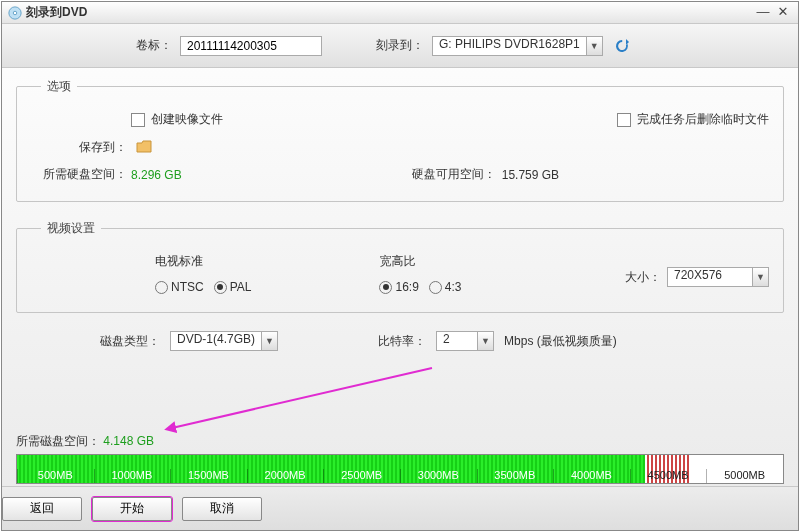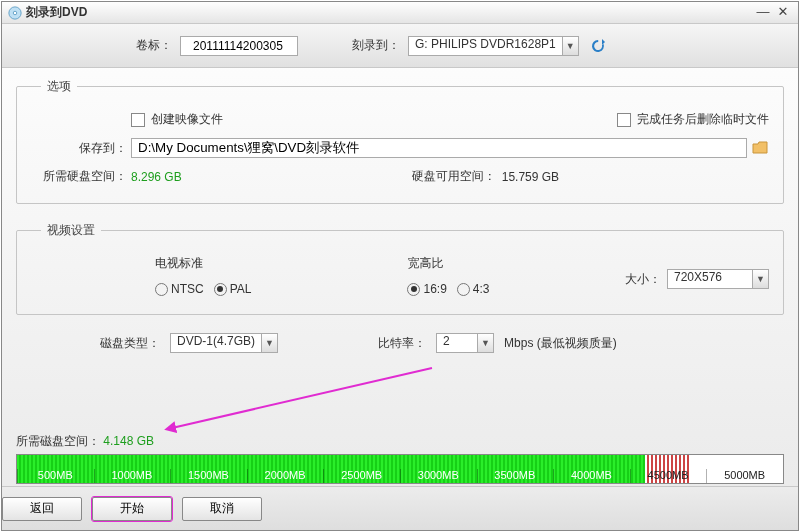--- a/index.html
+++ b/index.html
@@ -3,21 +3,21 @@
 <meta charset="utf-8">
 <style>
   * { box-sizing: border-box; margin: 0; padding: 0; }
   body { font-family: "Microsoft YaHei", Arial, sans-serif; font-size: 12px; background: #fff; color: #333; width: 800px; height: 532px; overflow: hidden; position: relative; }
   .window { width: 798px; height: 530px; margin: 1px; border: 1px solid #888; background: linear-gradient(#fff, #e9e9e9); position: relative; }
   .titlebar { height: 22px; background: linear-gradient(#fefefe,#e5e5e5); border-bottom: 1px solid #c8c8c8; display:flex; align-items:center; padding:0 6px; position:relative;}
   .titlebar .title { font-weight: bold; font-size: 12px; flex:1; }
   .titlebar .wbtn { width:18px; height:14px; text-align:center; line-height:12px; cursor:pointer; margin-left:2px; font-size:13px; color:#444;}
   .toprow { height: 44px; background: linear-gradient(#f6f6f6,#e0e0e0); border-bottom:1px solid #c8c8c8; display:flex; align-items:center; padding:0 10px; gap:8px;}
   .toprow .lbl { width:50px; text-align:right; color:#333; margin-left:110px;}
-  .toprow input[type=text] { height:20px; border:1px solid #aaa; padding:0 12px; font-size:12px; width:118px; background:#fff;}
+  .toprow input[type=text] { height:20px; border:1px solid #aaa; padding:0 6px; font-size:12px; width:142px; background:#fff;}
   .toprow .lbl2 { width:60px; text-align:right; color:#333; margin-left:34px;}
   .dropdown { display:inline-flex; align-items:flex-start; border:1px solid #aaa; background:#fff; height:20px; }
   .dropdown .val { padding:0 6px 0 6px; min-width:120px; font-size:12px; }
   .dropdown .arrow { border-left:1px solid #aaa; width:16px; text-align:center; font-size:9px; color:#555; cursor:pointer; line-height:18px; background:linear-gradient(#fff,#ddd);}
   .icon-refresh { width:22px; height:22px; display:inline-flex; align-items:center; justify-content:center;}
   .icon-refresh svg { width:16px; height:16px; }
   .body-area { padding: 10px 14px 0 14px; position:relative; height: calc(100% - 66px - 52px); }
   fieldset { border:1px solid #c5c5c5; border-radius:2px; margin-bottom:18px; padding:16px 14px 18px 14px; position:relative;}
   legend { padding:0 6px; font-size:12px; color:#444; margin-left:10px;}
   .row { display:flex; align-items:center; margin-bottom:10px; }
@@ -26,21 +26,21 @@
   .save-input { flex:1; height:20px; border:1px solid #aaa; padding:0 6px; background:#fff; }
   .folder-icon { width:18px; height:18px; margin-left:4px; cursor:pointer; display:inline-flex; align-items:center; justify-content:center;}
   .folder-icon svg { width:16px; height:14px; }
   .green { color:#1e9e1e; }
   .radio-group { display:flex; gap:10px; align-items:center; margin-top:6px;}
   .radio-btn { display:flex; align-items:center; cursor:pointer; gap:3px;}
   .radio-circle { width:13px; height:13px; border:1px solid #777; border-radius:50%; display:inline-flex; align-items:center; justify-content:center;}
   .radio-circle.checked::after { content:""; width:6px; height:6px; background:#333; border-radius:50%;}
   .video-block { display:flex; flex-direction:column; padding:0 24px; }
   .video-label { font-size:12px; color:#333; margin-bottom:4px;}
-  .video-row { display:flex; gap:108px; align-items:flex-start;}
+  .video-row { display:flex; gap:80px; align-items:flex-start;}
   .size-block { display:flex; align-items:center; gap:6px; margin-left:auto;}
   .bottom-row { display:flex; align-items:center; gap:10px; padding:0 6px;}
   .bottom-row .lbla { margin-left:78px; }
   .small-dd .val { min-width:84px;}
   .bitrate-dd .val { min-width:40px;}
   .disc-space { position:absolute; left:14px; right:14px; bottom:46px; }
   .disc-label { font-size:12px; margin-bottom:4px;}
   .disc-bar-wrap { border:1px solid #888; height:30px; position:relative; background:#fff;}
   .disc-fill { position:absolute; left:0; top:0; bottom:0; width:82%; background: repeating-linear-gradient(90deg, #2aee2a 0 2px, #16d016 2px 4px); }
   .disc-over { position:absolute; left:82%; top:0; bottom:0; width:6%; background: repeating-linear-gradient(90deg, #fff 0 2px, #cc4444 2px 4px);}
@@ -95,21 +95,20 @@
           <span>创建映像文件</span>
         </div>
         <div class="spacer"></div>
         <div style="display:flex;align-items:center;">
           <span class="checkbox"></span>
           <span>完成任务后删除临时文件</span>
         </div>
       </div>
       <div class="row">
         <span style="width:100px;text-align:right;padding-right:4px;">保存到：</span>
-        <input class="save-input" type="text" value="D:\My Documents\狸窝\DVD刻录软件" style="">
         <span class="folder-icon">
           <svg viewBox="0 0 16 14">
               <path d="M1 3h5l1-2h8v11H1z" fill="#f2c067" stroke="#c9953c"></path>
             </svg>
         </span>
       </div>
       <div class="row" style="margin-bottom:0;">
         <span style="width:100px;text-align:right;padding-right:4px;">所需硬盘空间：</span>
         <span class="green">8.296 GB</span>
         <span style="width:230px;"></span>

